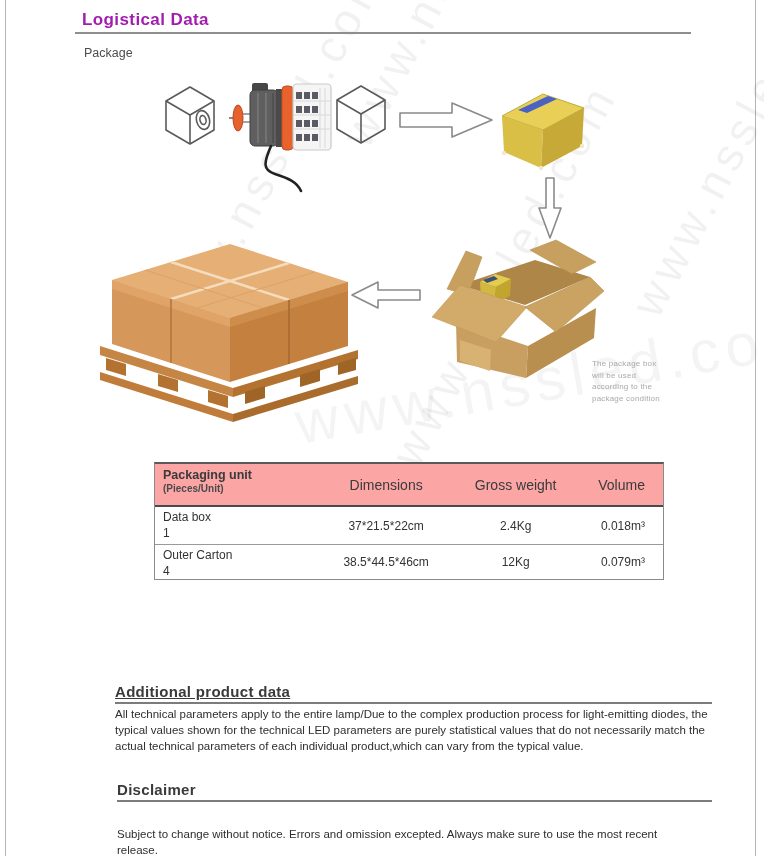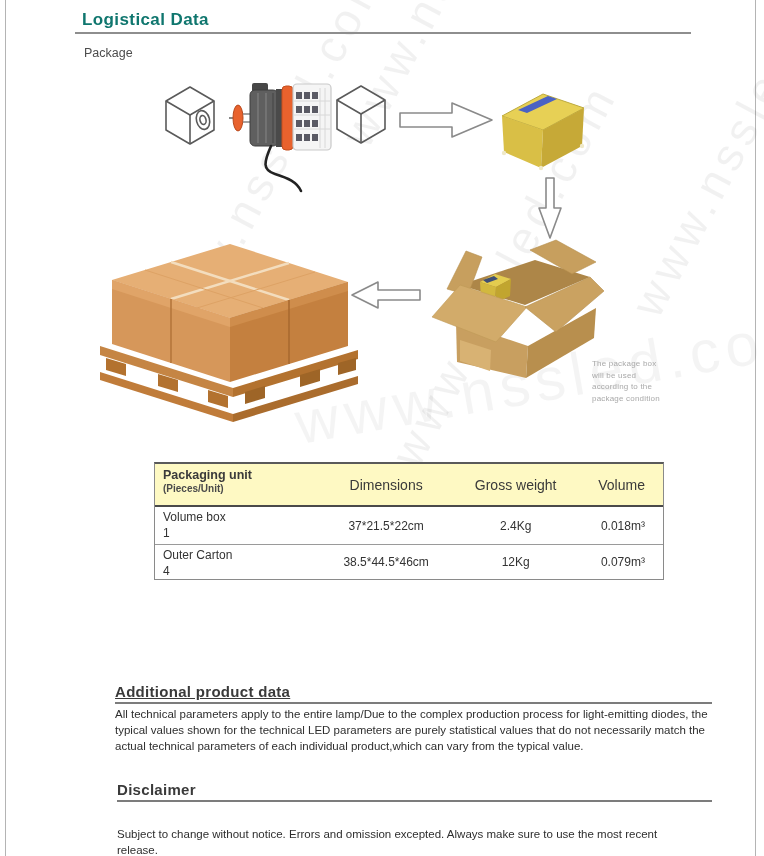--- a/index.html
+++ b/index.html
@@ -16,34 +16,34 @@
   
   .wm{position:absolute;white-space:nowrap;color:rgba(0,0,0,0.055);
       font-size:46px;letter-spacing:6px;transform-origin:left top;pointer-events:none;}
   .wm1{left:150px;top:330px;transform:rotate(-62deg);}
   .wm2{left:380px;top:450px;transform:rotate(-62deg);}
   .wm3{left:620px;top:300px;transform:rotate(-62deg);}
   .wm5{left:330px;top:130px;transform:rotate(-62deg);}
   .wm4{left:290px;top:390px;transform:rotate(-10deg);font-size:60px;color:rgba(0,0,0,0.045);}
 
   .page-title{position:absolute;left:82px;top:10px;font-size:17px;font-weight:600;
-      letter-spacing:0.4px;color:#0f766e;}
+      letter-spacing:0.4px;color:#a21caf;}
   .title-rule{position:absolute;left:75px;top:32px;width:616px;height:2px;background:#8e8e8e;}
   .package-label{position:absolute;left:84px;top:46px;font-size:12.5px;font-weight:400;color:#4c4c4c;}
 
   .diagram{position:absolute;left:0;top:70px;}
 
   .pkg-note{position:absolute;left:592px;top:358px;font-size:8px;line-height:11.5px;
       color:#a9a9a9;letter-spacing:0.2px;}
 
   
   .tbl{position:absolute;left:154px;top:462px;width:508px;
       border:1px solid #8a8a8a;border-top:2px solid #5a5a5a;font-size:12px;color:#333;}
   .tr{display:flex;}
-  .tr.thead{background:#fef9c3;height:41px;border-bottom:2px solid #4a4a4a;}
+  .tr.thead{background:#fca5a5;height:41px;border-bottom:2px solid #4a4a4a;}
   .tr.r1{height:37px;border-bottom:1px solid #9a9a9a;}
   .tr.r2{height:34px;}
   .td{box-sizing:border-box;}
   .c1{width:31%;padding:3px 4px 0 8px;text-align:left;}
   .c2{width:29%;display:flex;align-items:center;justify-content:center;text-align:center;}
   .c3{width:22%;display:flex;align-items:center;justify-content:center;text-align:center;}
   .c4{width:18%;display:flex;align-items:center;justify-content:flex-end;padding-right:18px;text-align:right;}
   .thead .c1{padding-top:4px;}
   .hline1{font-size:12.5px;font-weight:700;color:#3a3a3a;}
   .hline2{font-size:10px;font-weight:700;color:#4a4a4a;margin-top:1px;}
@@ -212,21 +212,21 @@
     <div class="td c1">
       <div class="hline1">Packaging unit</div>
       <div class="hline2">(Pieces/Unit)</div>
     </div>
     <div class="td c2">Dimensions</div>
     <div class="td c3">Gross weight</div>
     <div class="td c4">Volume</div>
   </div>
   <div class="tr r1">
     <div class="td c1">
-      <div class="unit-line">Volume box</div>
+      <div class="unit-line">Data box</div>
       <div class="pieces-line">1</div>
     </div>
     <div class="td c2">37*21.5*22cm</div>
     <div class="td c3">2.4Kg</div>
     <div class="td c4">0.018m³</div>
   </div>
   <div class="tr r2">
     <div class="td c1">
       <div class="unit-line">Outer Carton</div>
       <div class="pieces-line">4</div>

